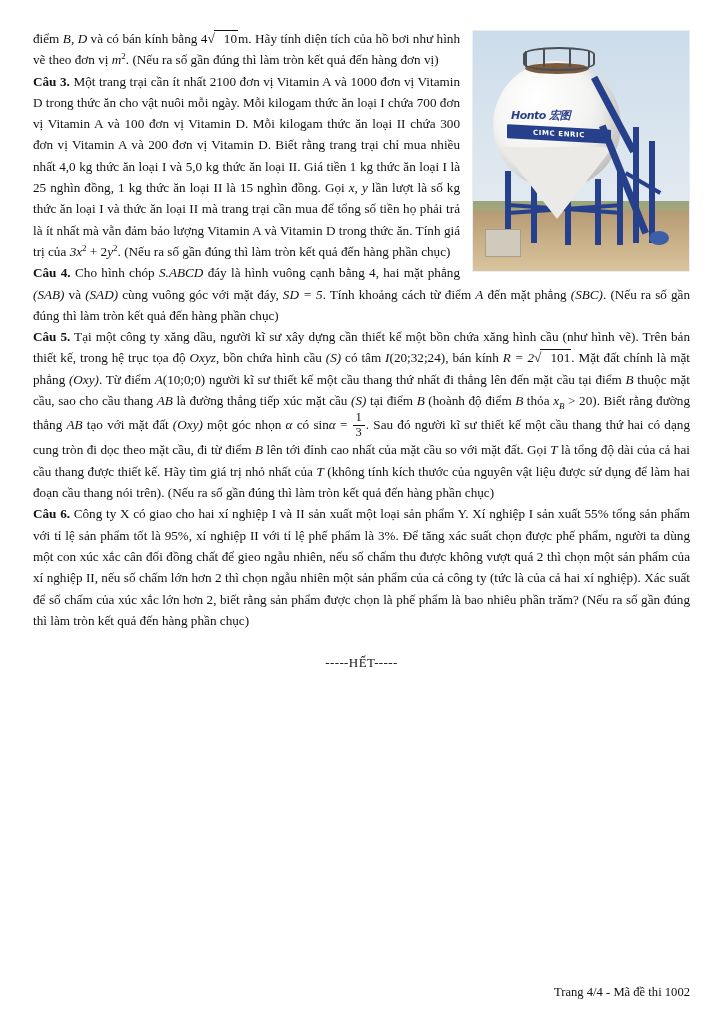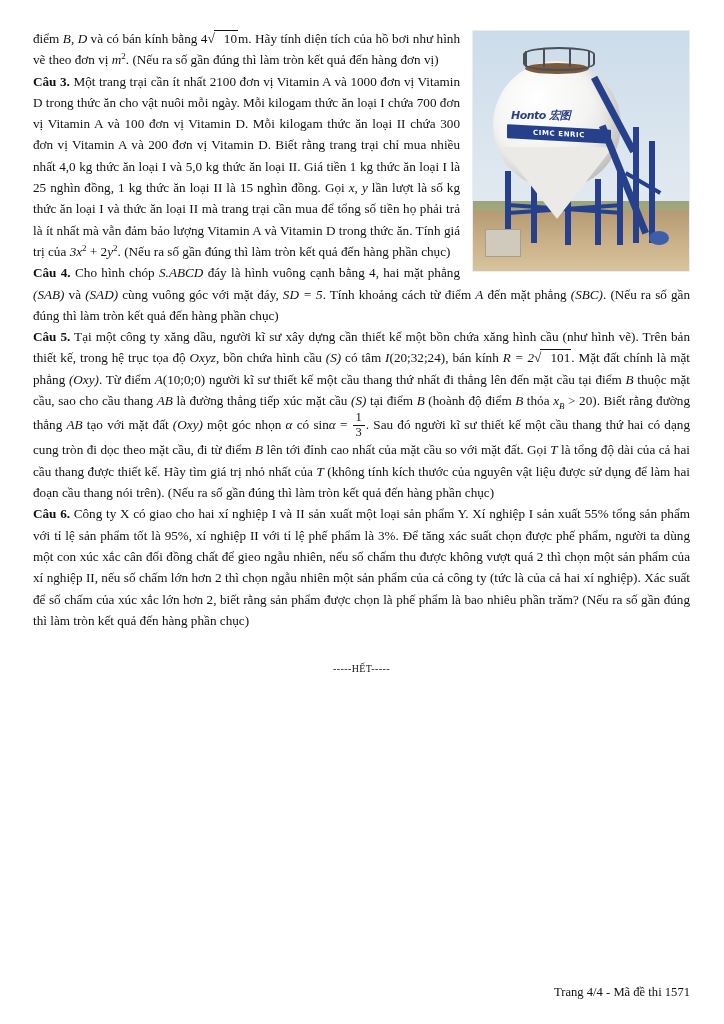--- a/index.html
+++ b/index.html
@@ -181,24 +181,24 @@
     background: #cfcabb;
     border: 1px solid #a79f8d;
   }
   .tanklet {
     position: absolute;
     border-radius: 50%;
     background: #3c5fa8;
   }
 
   .hetline {
-    margin: 8px;
+    margin: 0;
     padding-top: 24px;
     text-align: center;
-    font-size: 10px;
+    font-size: 13px;
     letter-spacing: .4px;
   }
   .footer {
     position: absolute;
     left: 33px;
     right: 34px;
     bottom: 24px;
     text-align: right;
     font-size: 12.6px;
   }
@@ -265,14 +265,14 @@
       <span class="bold">Câu 5.</span><span> Tại một công ty xăng dầu, người kĩ sư xây dựng cần thiết kế một bồn chứa xăng hình cầu (như hình vẽ). Trên bản thiết kế, trong hệ trục tọa độ </span><span class="mathi">Oxyz</span><span>, bồn chứa hình cầu </span><span class="mathi">(S)</span><span> có tâm </span><span class="mathi">I</span><span>(20;32;24)</span><span>, bán kính </span><span class="mathi">R = 2</span><span class="sqrt"><span class="rad">√</span><span class="rand">101</span></span><span>. Mặt đất chính là mặt phẳng </span><span class="mathi">(Oxy)</span><span>. Từ điểm </span><span class="mathi">A</span><span>(10;0;0)</span><span> người kĩ sư thiết kế một cầu thang thứ nhất đi thẳng lên đến mặt cầu tại điểm </span><span class="mathi">B</span><span> thuộc mặt cầu, sao cho cầu thang </span><span class="mathi">AB</span><span> là đường thẳng tiếp xúc mặt cầu </span><span class="mathi">(S)</span><span> tại điểm </span><span class="mathi">B</span><span> (hoành độ điểm </span><span class="mathi">B</span><span> thỏa </span><span class="mathi">x</span><span class="sub mathi">B</span><span> &gt; 20</span><span>). Biết rằng đường thẳng </span><span class="mathi">AB</span><span> tạo với mặt đất </span><span class="mathi">(Oxy)</span><span> một góc nhọn </span><span class="mathi">α</span><span> có </span><span>sin</span><span class="mathi">α</span><span> = </span><span class="frac"><span class="num">1</span><span class="den">3</span></span><span>. Sau đó người kĩ sư thiết kế một cầu thang thứ hai có dạng cung tròn đi dọc theo mặt cầu, đi từ điểm </span><span class="mathi">B</span><span> lên tới đỉnh cao nhất của mặt cầu so với mặt đất. Gọi </span><span class="mathi">T</span><span> là tổng độ dài của cả hai cầu thang được thiết kế. Hãy tìm giá trị nhỏ nhất của </span><span class="mathi">T</span><span> (không tính kích thước của nguyên vật liệu được sử dụng để làm hai đoạn cầu thang nói trên). </span><span class="ital">(Nếu ra số gần đúng thì làm tròn kết quả đến hàng phần chục)</span>
     </p>
 
     <p class="para">
       <span class="bold">Câu 6.</span><span> Công ty X có giao cho hai xí nghiệp I và II sản xuất một loại sản phẩm Y. Xí nghiệp I sản xuất 55% tổng sản phẩm với tỉ lệ sản phẩm tốt là 95%, xí nghiệp II với tỉ lệ phế phẩm là 3%. Để tăng xác suất chọn được phế phẩm, người ta dùng một con xúc xắc cân đối đồng chất để gieo ngẫu nhiên, nếu số chấm thu được không vượt quá 2 thì chọn một sản phẩm của xí nghiệp II, nếu số chấm lớn hơn 2 thì chọn ngẫu nhiên một sản phẩm của cả công ty (tức là của cả hai xí nghiệp). Xác suất để số chấm của xúc xắc lớn hơn 2, biết rằng sản phẩm được chọn là phế phẩm là bao nhiêu phần trăm? </span><span class="ital">(Nếu ra số gần đúng thì làm tròn kết quả đến hàng phần chục)</span>
     </p>
 
     <p class="hetline">-----HẾT-----</p>
   </div>
 
-  <div class="footer">Trang 4/4 - Mã đề thi 1571</div>
+  <div class="footer">Trang 4/4 - Mã đề thi 1002</div>
 </div>
 
 </body></html>

